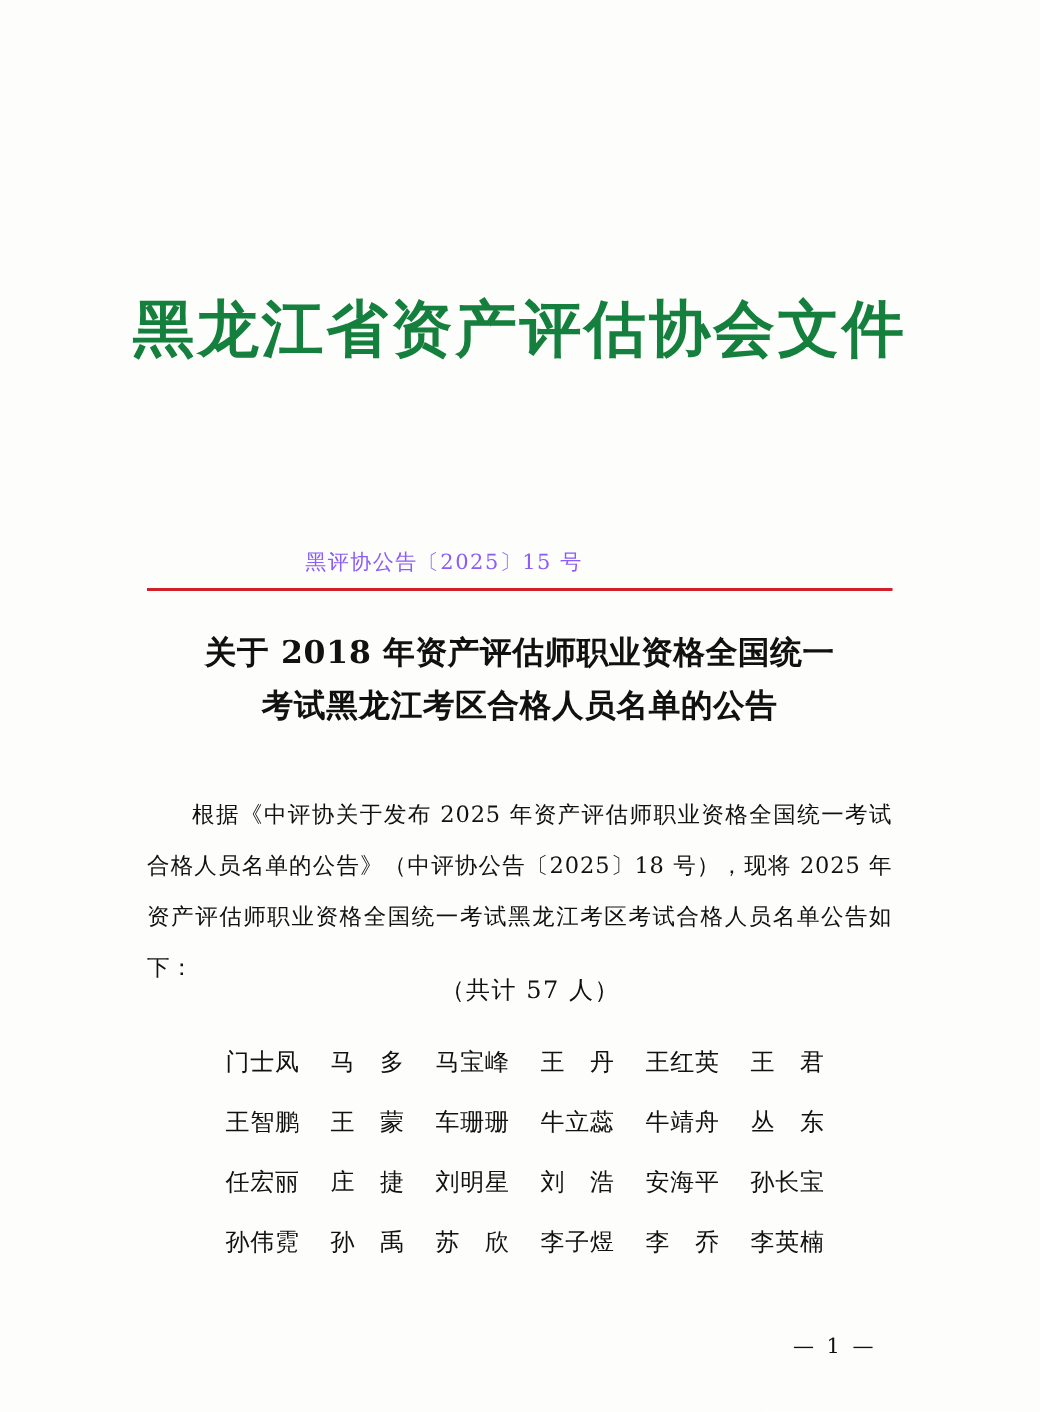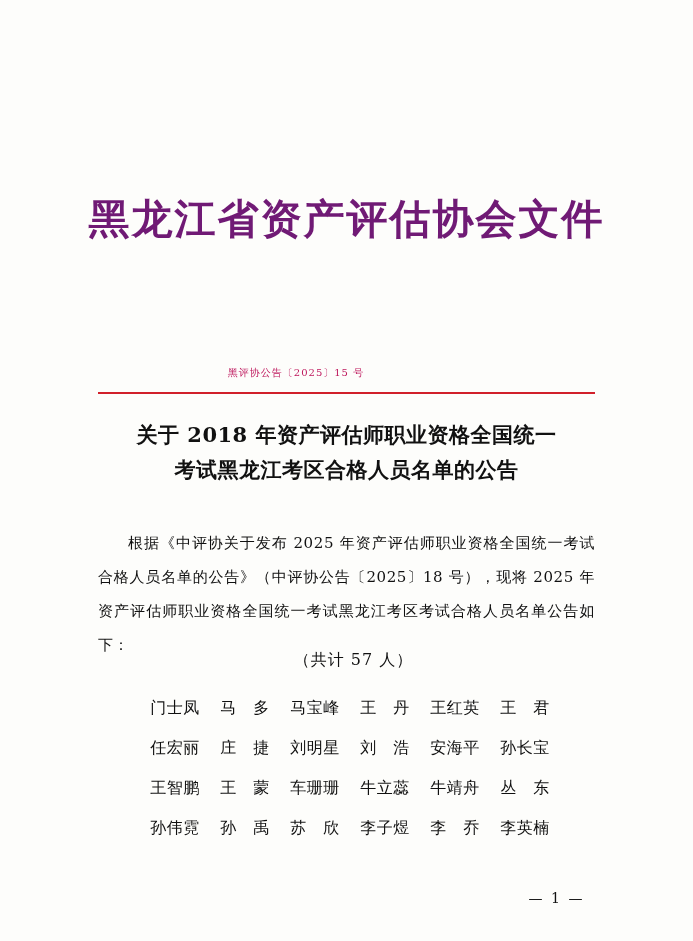--- a/index.html
+++ b/index.html
@@ -19,35 +19,35 @@
     height: 941px;
     background: #fdfdfb;
     box-sizing: border-box;
   }
   .doc-title {
     position: absolute;
     top: 192px;
     left: 0;
     width: 693px;
     text-align: center;
-    color: #701a75;
+    color: #15803d;
     font-size: 41px;
     font-weight: bold;
     letter-spacing: 2px;
     font-family: "DejaVu Serif", "Liberation Serif", serif;
     white-space: nowrap;
   }
   .doc-number {
     position: absolute;
     top: 366px;
     left: 0;
     width: 592px;
     text-align: center;
-    font-size: 10px;
-    color: #be185d;
+    font-size: 14px;
+    color: #8b5cf6;
     letter-spacing: 1px;
   }
   .red-rule {
     position: absolute;
     top: 392px;
     left: 98px;
     width: 497px;
     height: 2px;
     background: #d1202a;
   }
@@ -143,34 +143,34 @@
   <div class="name-grid">
     <div class="name-row">
       <div class="name-cell">门士凤</div>
       <div class="name-cell">马　多</div>
       <div class="name-cell">马宝峰</div>
       <div class="name-cell">王　丹</div>
       <div class="name-cell">王红英</div>
       <div class="name-cell">王　君</div>
     </div>
     <div class="name-row">
+      <div class="name-cell">王智鹏</div>
+      <div class="name-cell">王　蒙</div>
+      <div class="name-cell">车珊珊</div>
+      <div class="name-cell">牛立蕊</div>
+      <div class="name-cell">牛靖舟</div>
+      <div class="name-cell">丛　东</div>
+    </div>
+    <div class="name-row">
       <div class="name-cell">任宏丽</div>
       <div class="name-cell">庄　捷</div>
       <div class="name-cell">刘明星</div>
       <div class="name-cell">刘　浩</div>
       <div class="name-cell">安海平</div>
       <div class="name-cell">孙长宝</div>
-    </div>
-    <div class="name-row">
-      <div class="name-cell">王智鹏</div>
-      <div class="name-cell">王　蒙</div>
-      <div class="name-cell">车珊珊</div>
-      <div class="name-cell">牛立蕊</div>
-      <div class="name-cell">牛靖舟</div>
-      <div class="name-cell">丛　东</div>
     </div>
     <div class="name-row">
       <div class="name-cell">孙伟霓</div>
       <div class="name-cell">孙　禹</div>
       <div class="name-cell">苏　欣</div>
       <div class="name-cell">李子煜</div>
       <div class="name-cell">李　乔</div>
       <div class="name-cell">李英楠</div>
     </div>
   </div>

